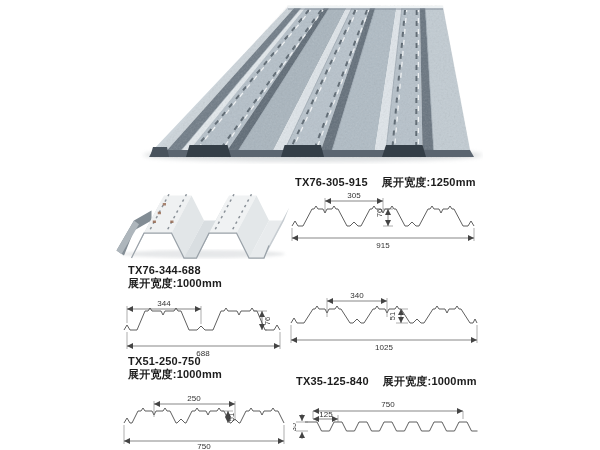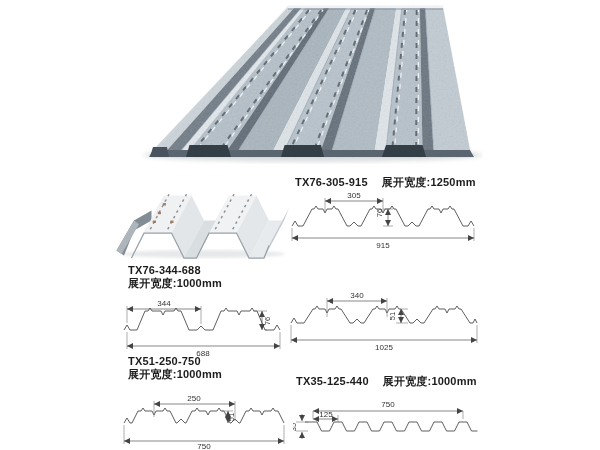--- a/index.html
+++ b/index.html
@@ -246,21 +246,21 @@
     </g>
     <g>
       <line class="extline" x1="32" y1="33" x2="32" y2="52"></line>
         <line class="extline" x1="192" y1="33" x2="192" y2="52"></line>
       <line class="dimline" x1="32" y1="49" x2="192" y2="49" marker-start="url(#ar4)" marker-end="url(#ar4)"></line>
       <text class="dimtxt" x="112" y="57" text-anchor="middle">750</text>
     </g>
   </svg>
 
   <div class="abs ptitle" style="left:296px;top:375px;">
-    <span>TX35-125-440</span><span class="gap"></span><span>展开宽度:1000mm</span>
+    <span>TX35-125-840</span><span class="gap"></span><span>展开宽度:1000mm</span>
   </div>
   <svg class="abs" style="left:293px;top:396px;" width="250" height="54" viewBox="0 0 250 54">
     <defs>
         <marker id="ar5" markerWidth="7" markerHeight="6" refX="6" refY="3" orient="auto-start-reverse" markerUnits="userSpaceOnUse">
           <path d="M0,0L6,3L0,6Z" fill="#444"></path>
         </marker>
       </defs>
     <path class="profile" d="M12,26 H24 l4.5,9 h8 l4.5,-9 h8 l4.5,9 h8 l4.5,-9 h8 l4.5,9 h8 l4.5,-9 h8 l4.5,9 h8 l4.5,-9 h8 l4.5,9 h8 l4.5,-9 h8 l4.5,9 h8 l4.5,-9 h8 l4.5,9 h6"></path>
     <g>
       <line class="extline" x1="20" y1="15" x2="20" y2="23"></line>

